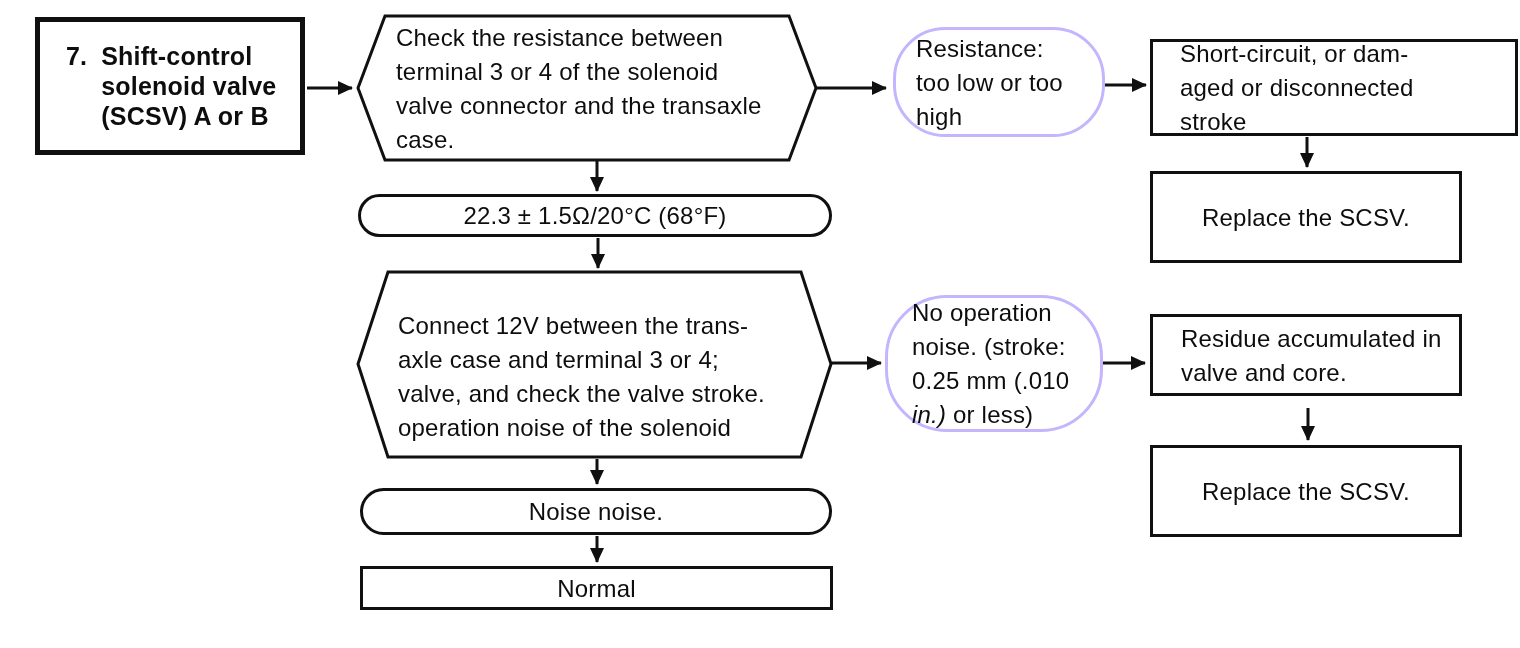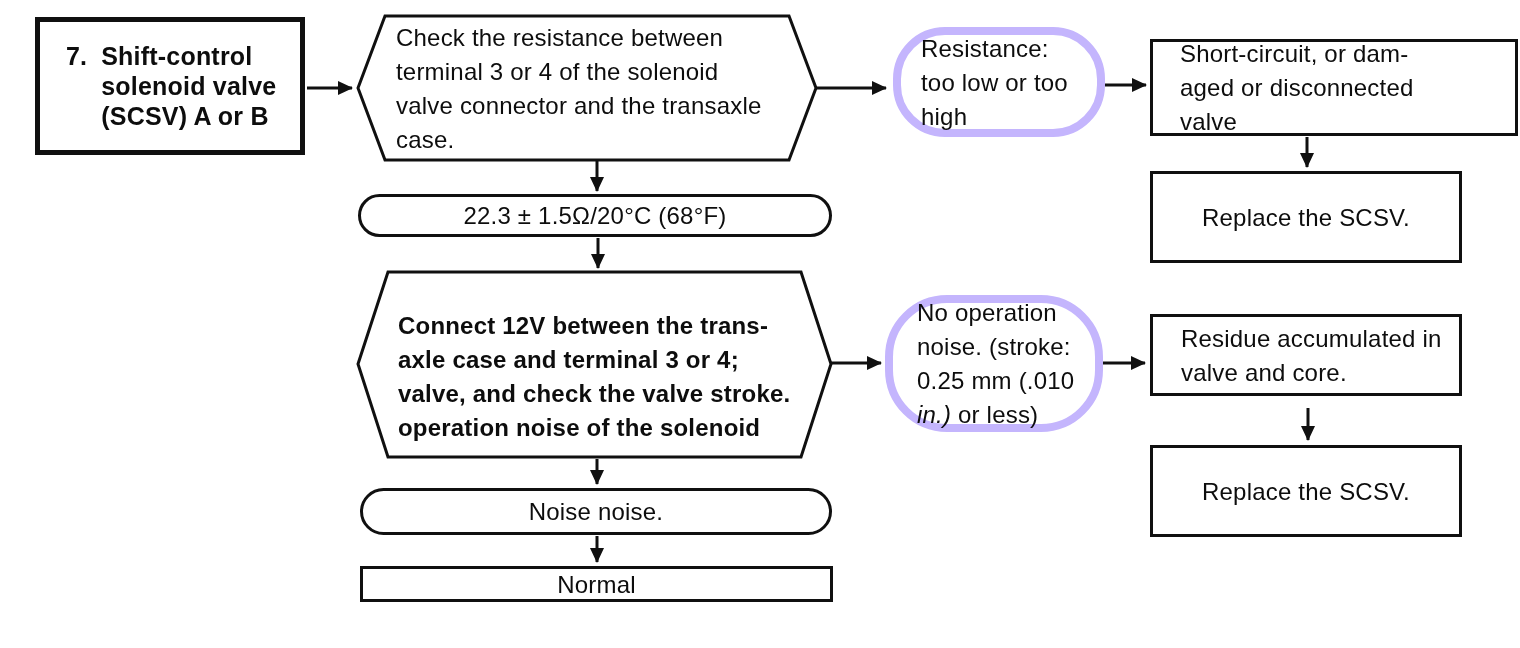--- a/index.html
+++ b/index.html
@@ -26,21 +26,21 @@
     flex-direction: column;
     justify-content: center;
     font-size: 24px;
     line-height: 27px;
     letter-spacing: 0.2px;
     background: #ffffff;
   }
   .rect   { border: 3px solid #101010; }
   .thick  { border: 5px solid #101010; }
   .pill   { border: 3px solid #101010; }
-  .stadium{ border: 8px solid #c4b5fd; }
+  .stadium{ border: 3px solid #c4b5fd; }
   .hex-text {
     background: transparent; 
   }
   .center { align-items: center; }
   .left   { align-items: flex-start; text-align: left; gap: 7px; }
   .line { display: block; }
   .start-row {
     display: flex;
     flex-direction: row;
     font-weight: bold;
@@ -99,32 +99,32 @@
 
   <div class="node stadium left" style="left:893px; top:27px; width:212px; height:110px; border-radius:52px; padding-left:20px;">
     <span class="line">Resistance:</span>
     <span class="line">too low or too</span>
     <span class="line">high</span>
   </div>
 
   <div class="node rect left" style="left:1150px; top:39px; width:368px; height:97px; padding-left:27px;">
     <span class="line">Short-circuit, or dam-</span>
     <span class="line">aged or disconnected</span>
-    <span class="line">valve</span>
+    <span class="line">stroke</span>
   </div>
 
   <div class="node rect center" style="left:1150px; top:171px; width:312px; height:92px;">
     <span>Replace the SCSV.</span>
   </div>
 
   <div class="node pill center" style="left:358px; top:194px; width:474px; height:43px; border-radius:22px;">
     <span>22.3 ± 1.5Ω/20°C (68°F)</span>
   </div>
 
-  <div class="node hex-text left" style="left:358px; top:272px; width:473px; height:208px; padding-left:40px;font-weight:bold;">
+  <div class="node hex-text left" style="left:358px; top:272px; width:473px; height:208px; padding-left:40px;">
     <span class="line">Connect 12V between the trans-</span>
     <span class="line">axle case and terminal 3 or 4;</span>
     <span class="line">valve, and check the valve stroke.</span>
     <span class="line">operation noise of the solenoid</span>
   </div>
 
   <div class="node stadium left" style="left:885px; top:295px; width:218px; height:137px; border-radius:62px; padding-left:24px;">
     <span class="line">No operation</span>
     <span class="line">noise. (stroke:</span>
     <span class="line">0.25 mm (.010</span>
@@ -137,17 +137,17 @@
   </div>
 
   <div class="node rect center" style="left:1150px; top:445px; width:312px; height:92px;">
     <span>Replace the SCSV.</span>
   </div>
 
   <div class="node pill center" style="left:360px; top:488px; width:472px; height:47px; border-radius:24px;">
     <span>Noise noise.</span>
   </div>
 
-  <div class="node rect center" style="left:360px; top:566px; width:473px; height:36px;">
+  <div class="node rect center" style="left:360px; top:566px; width:473px; height:44px;">
     <span>Normal</span>
   </div>
 
 </div>
 
 </body></html>

